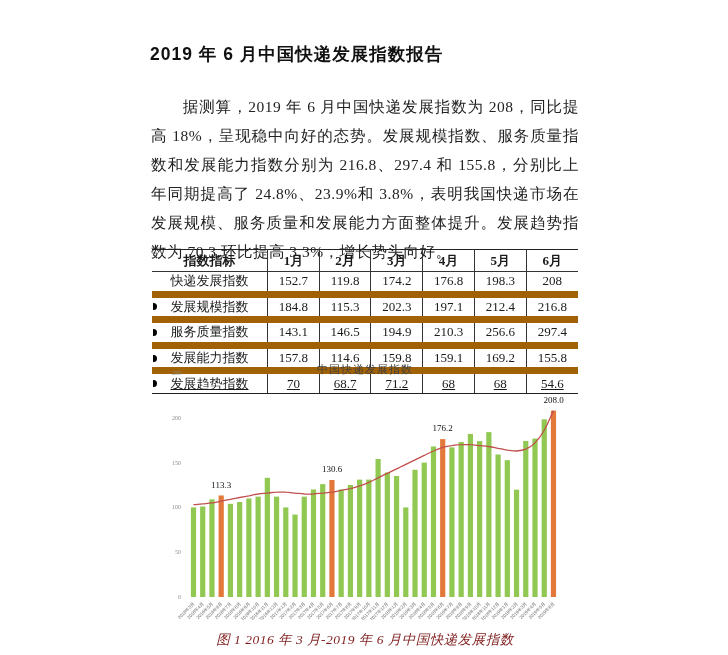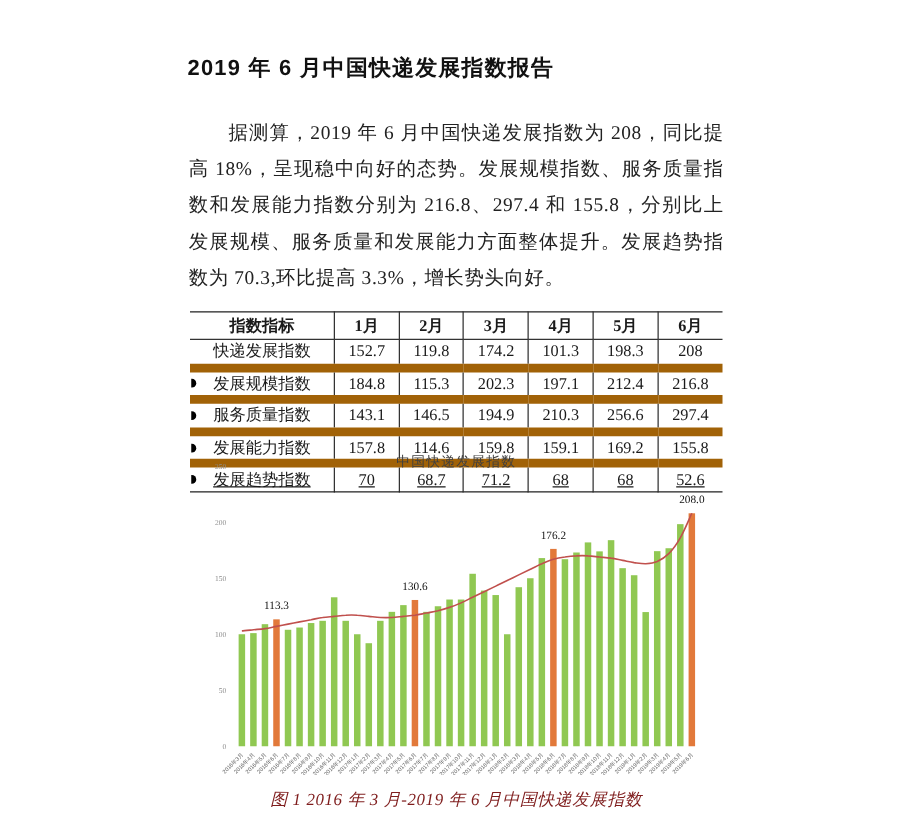--- a/index.html
+++ b/index.html
@@ -55,20 +55,21 @@
 </style>
 </head>
 <body>
 
 <div class="doc-title">2019 年 6 月中国快递发展指数报告</div>
 
 <div class="paragraph">
     <div class="pline first">据测算，2019 年 6 月中国快递发展指数为 208，同比提</div>
     <div class="pline">高 18%，呈现稳中向好的态势。发展规模指数、服务质量指</div>
     <div class="pline">数和发展能力指数分别为 216.8、297.4 和 155.8，分别比上</div>
+    <div class="pline">年同期提高了 24.8%、23.9%和 3.8%，表明我国快递市场在</div>
     <div class="pline">发展规模、服务质量和发展能力方面整体提升。发展趋势指</div>
     <div class="pline last">数为 70.3,环比提高 3.3%，增长势头向好。</div>
   </div>
 
 <table class="idx-table">
   <thead>
       <tr>
         <th class="col-label">指数指标</th>
         <th>1月</th>
         <th>2月</th>
@@ -77,21 +78,21 @@
         <th>5月</th>
         <th>6月</th>
       </tr>
     </thead>
   <tbody>
       <tr>
         <td>快递发展指数</td>
         <td>152.7</td>
         <td>119.8</td>
         <td>174.2</td>
-        <td>101.3</td>
+        <td>176.8</td>
         <td>198.3</td>
         <td>208</td>
       </tr>
       <tr>
         <td><span class="bullet"></span>发展规模指数</td>
         <td>184.8</td>
         <td>115.3</td>
         <td>202.3</td>
         <td>197.1</td>
         <td>212.4</td>
@@ -115,21 +116,21 @@
         <td>169.2</td>
         <td>155.8</td>
       </tr>
       <tr>
         <td><span class="bullet"></span>发展趋势指数</td>
         <td>70</td>
         <td>68.7</td>
         <td>71.2</td>
         <td>68</td>
         <td>68</td>
-        <td>52.6</td>
+        <td>54.6</td>
       </tr>
     </tbody>
 </table>
 
 <div class="chart-title">中国快递发展指数</div>
 <svg class="chart-svg" width="440" height="262" viewBox="0 0 440 262">
     <text x="41" y="241" text-anchor="end" class="ytick">0</text>
     <text x="41" y="196.2" text-anchor="end" class="ytick">50</text>
     <text x="41" y="151.39999999999998" text-anchor="end" class="ytick">100</text>
     <text x="41" y="106.6" text-anchor="end" class="ytick">150</text>

